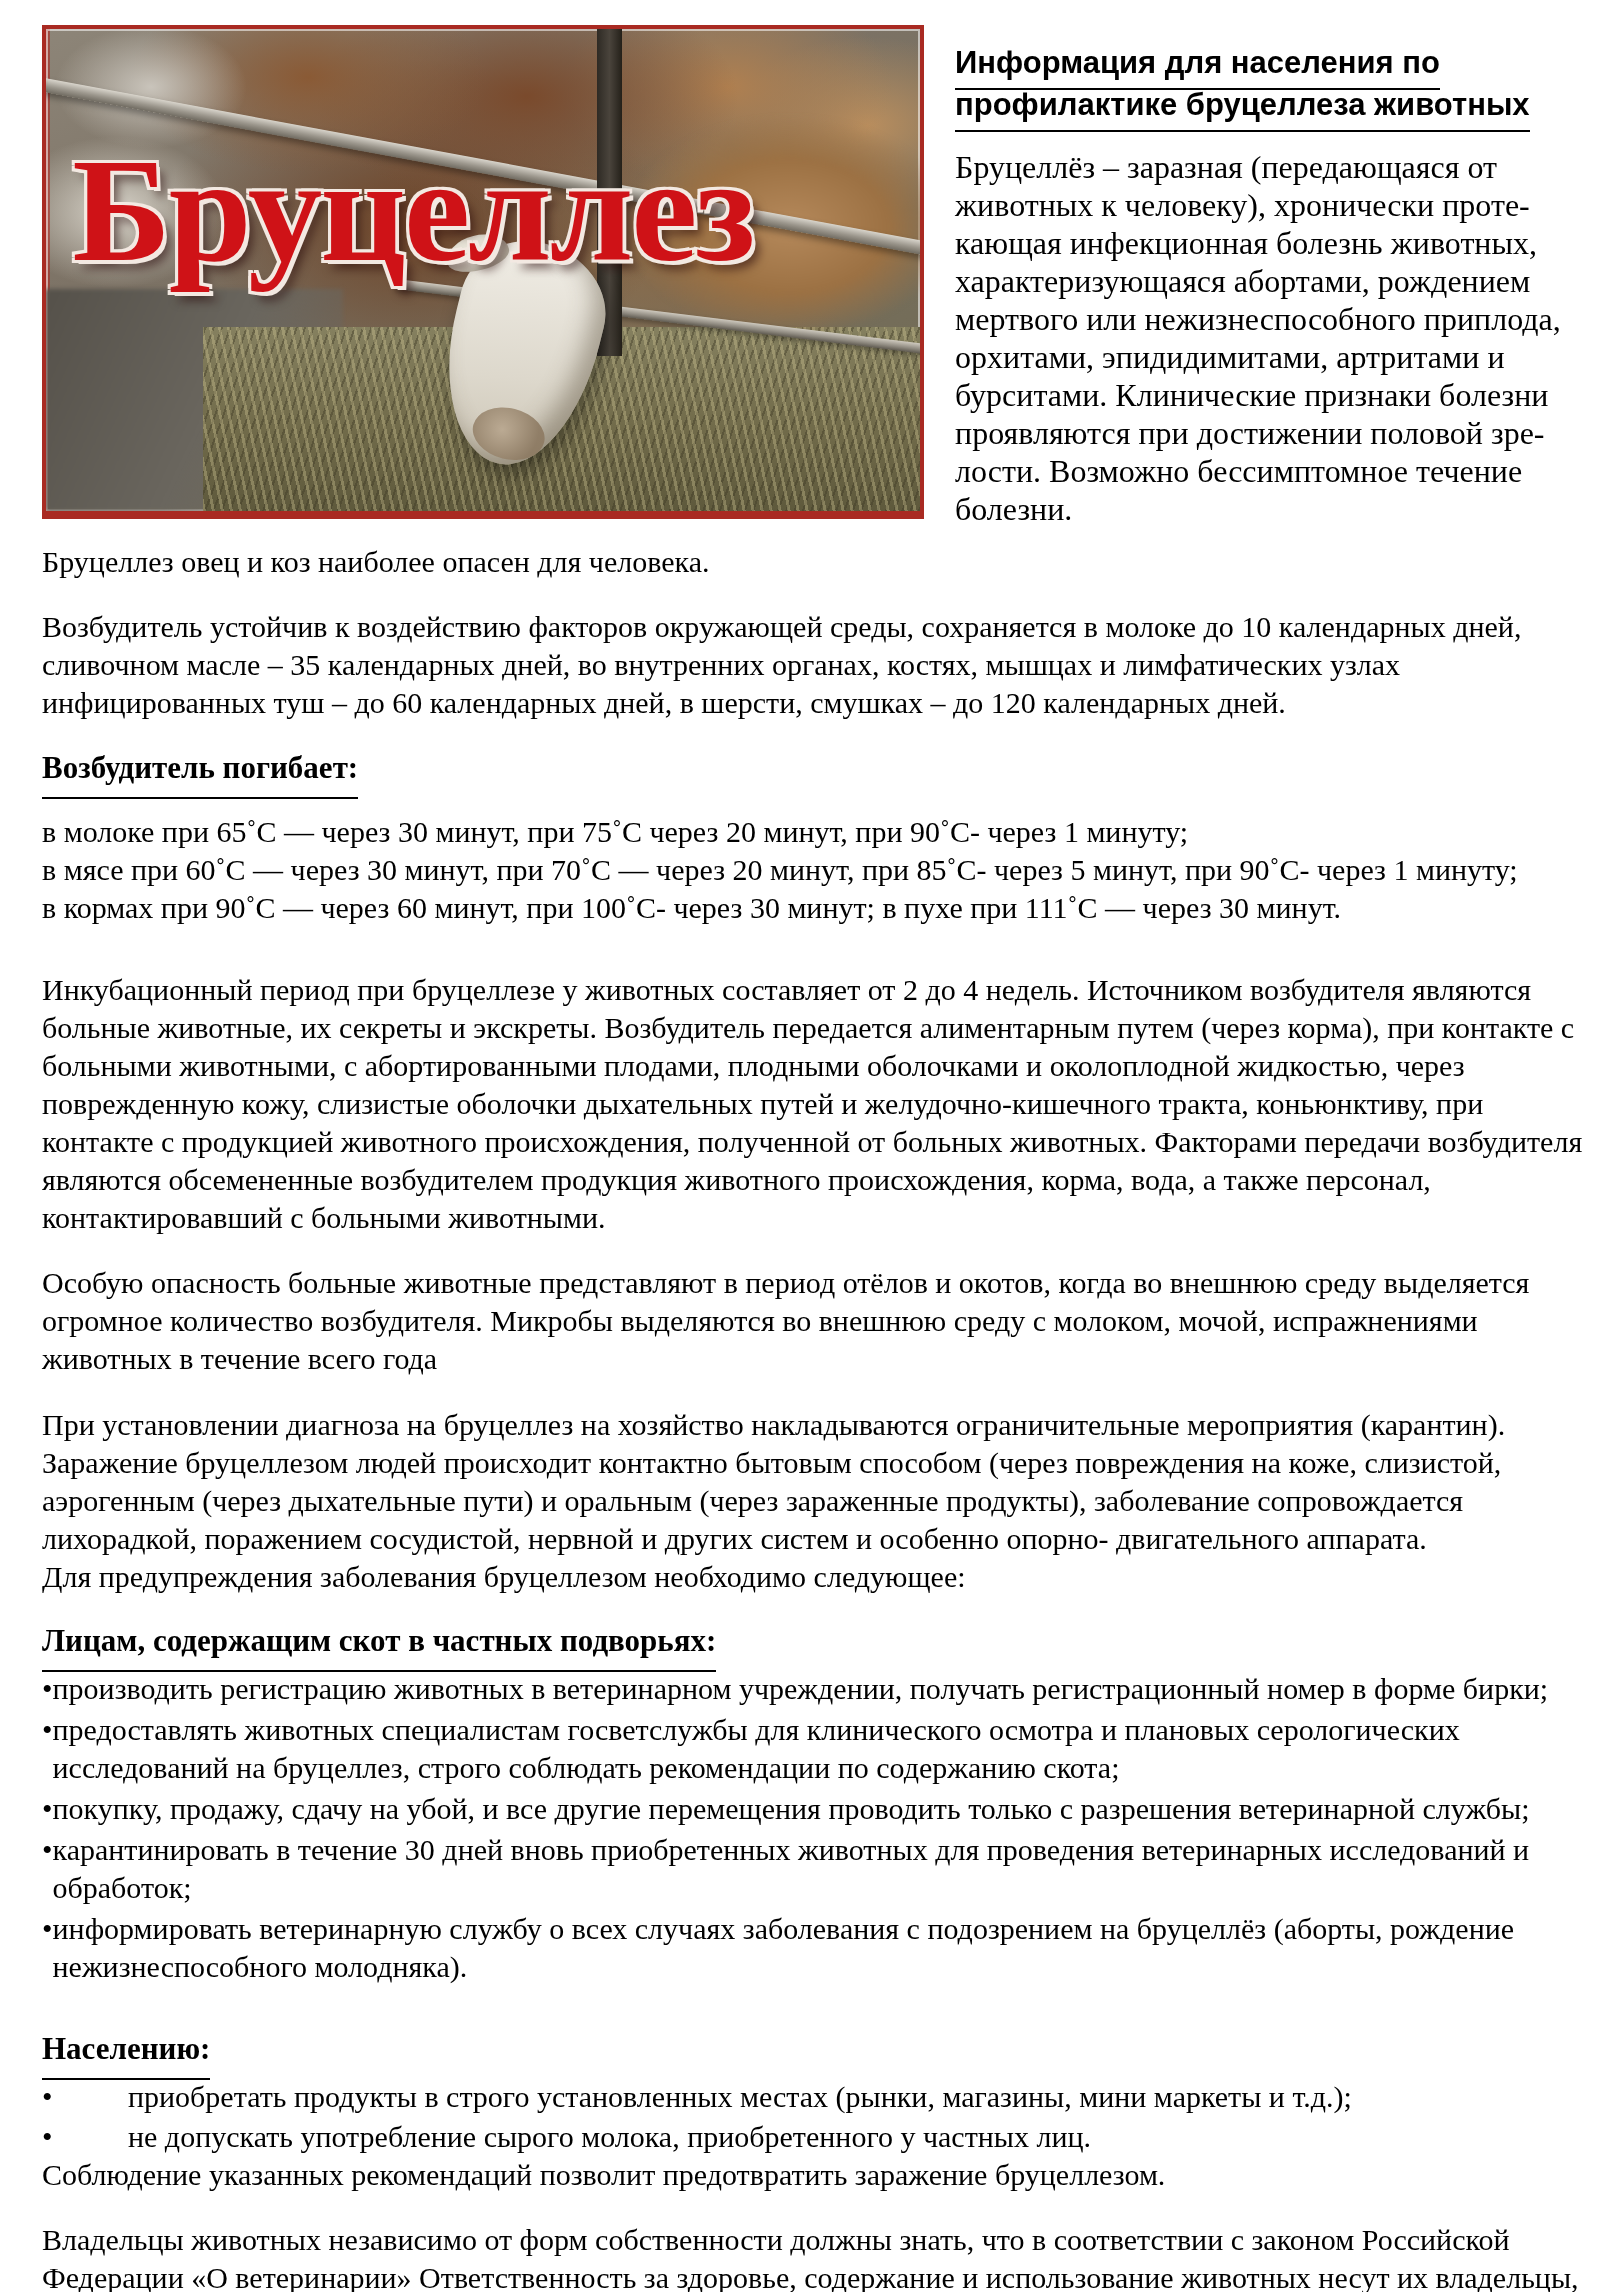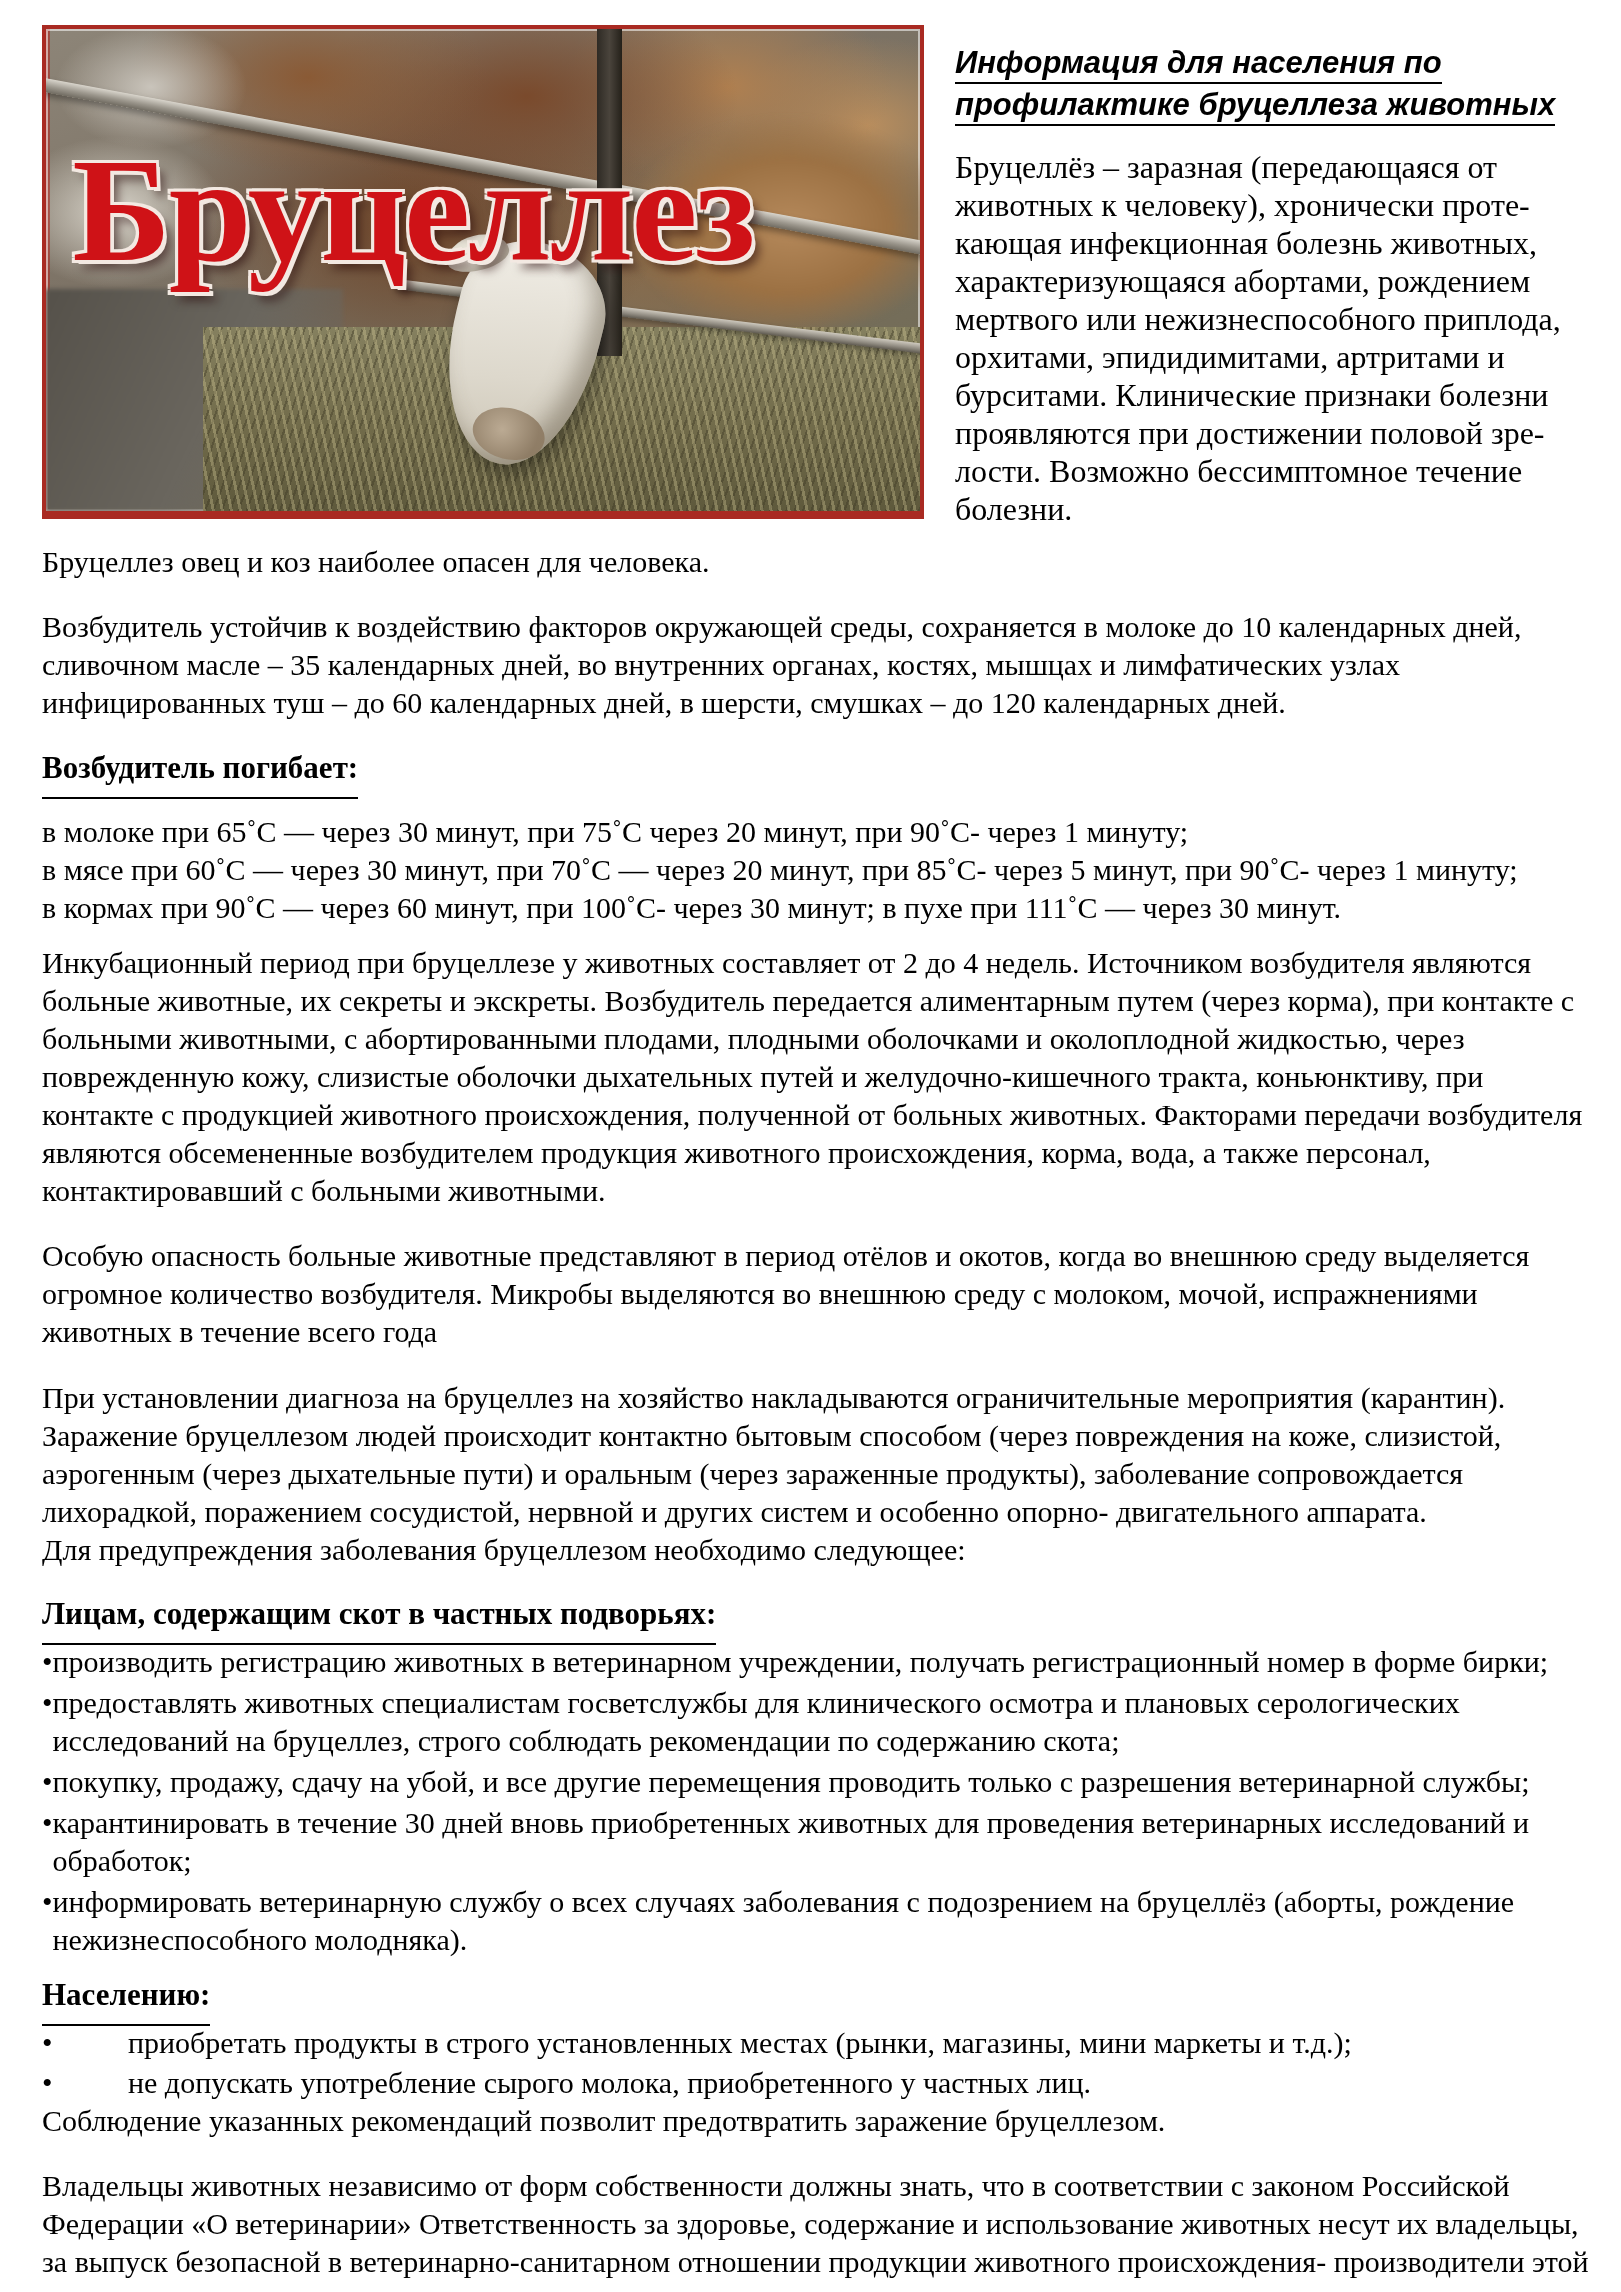--- a/index.html
+++ b/index.html
@@ -95,21 +95,21 @@
       7.8px 8.8px 9.8px rgba(40,10,10,.55);
   }
   
   .right-col{flex:1 1 auto;margin-left:31px;min-width:0;}
   .doc-title{
     margin-top:17.6px;
     font-family:"Liberation Sans","DejaVu Sans",sans-serif;
     font-weight:bold;font-size:31px;line-height:42px;
     white-space:pre-line;
   }
-  .doc-title .u{border-bottom:2.9px solid #000;padding-bottom:2px;font-style:italic;}
+  .doc-title .u{border-bottom:2.9px solid #000;padding-bottom:8px;}
   .intro{
     margin-top:21.6px;
     font-size:32px;line-height:38px;
     white-space:pre-line;
   }
   
   .body-text{font-size:30px;line-height:38px;}
   .para{margin:27.4px 0 0 0;}
   .tight{margin:0;}
   .note{margin-top:15px;}
@@ -117,21 +117,21 @@
     margin-top:26.5px;font-weight:bold;font-size:31px;
   }
   .heading .u{border-bottom:2.9px solid #000;padding-bottom:12px;}
   .lines{white-space:pre-line;margin-top:26.5px;}
   .owners-item{display:flex;margin-top:2.9px;}
   .owners-item .bullet{flex:0 0 auto;}
   .owners-item .txt{flex:1 1 auto;}
   .pop-item{display:flex;margin-top:2px;}
   .pop-item .bullet{flex:0 0 86px;}
   .pop-item .txt{flex:1 1 auto;}
-  .mt-lg{margin-top:17px;}
+  .mt-lg{margin-top:44px;}
   .mt-sm{margin-top:9.8px;}
 </style>
 </head>
 <body>
 
 <div class="page">
 
   <div class="hero-row">
 
     <div class="photo">

